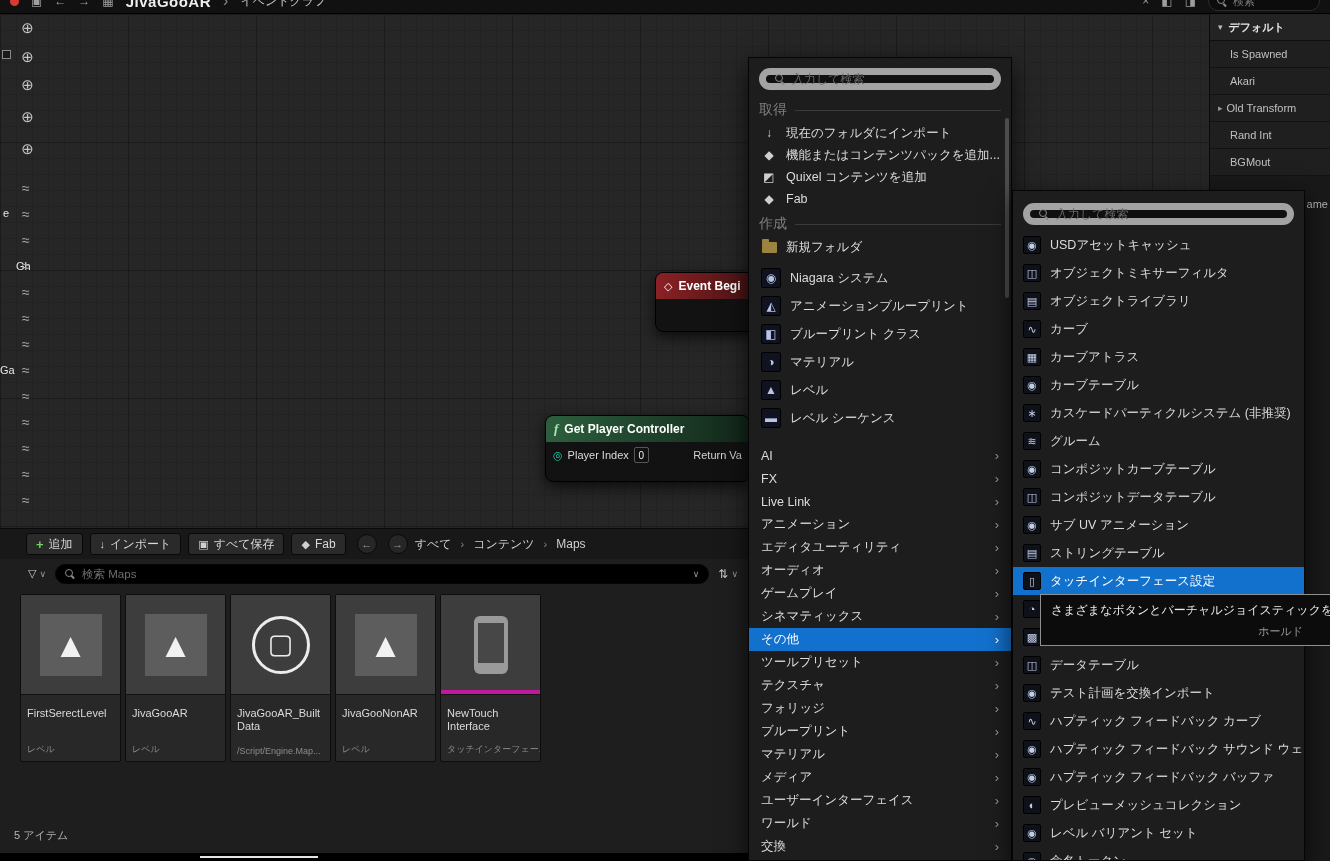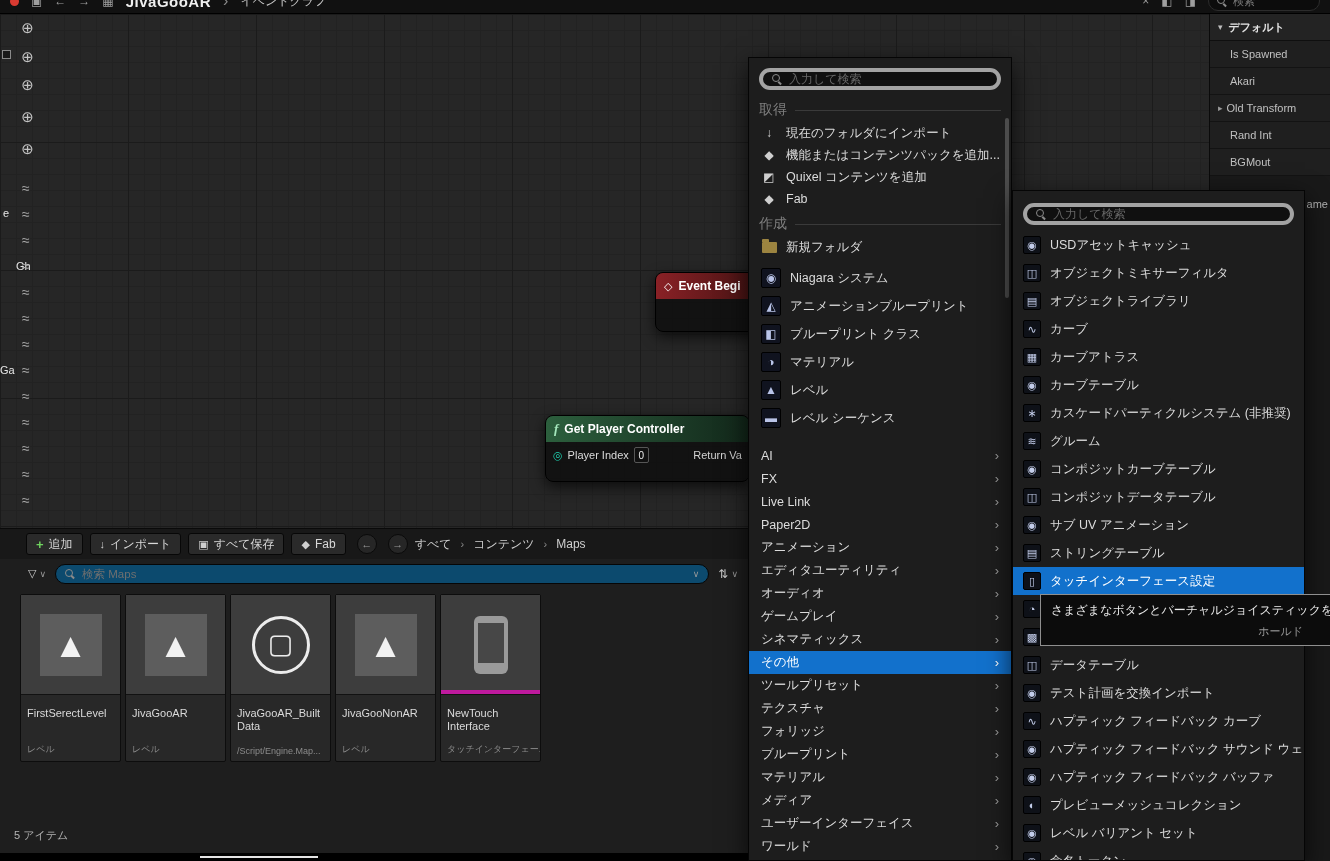--- a/index.html
+++ b/index.html
@@ -88,21 +88,21 @@
     border:1px solid #070707;border-radius:3px;color:#d8d8d8;font-size:12px;cursor:pointer;white-space:nowrap;}
   .bi{font-size:11px;color:#cfcfcf;}
   .btn-add .bi{color:#6fd35f;font-weight:bold;font-size:13px;}
   .navcircle{width:20px;height:20px;border-radius:50%;background:#262626;border:1px solid #0a0a0a;
     color:#9a9a9a;display:flex;align-items:center;justify-content:center;font-size:11px;flex:none;margin-left:4px;}
   .crumbs{display:flex;align-items:center;gap:9px;color:#cfcfcf;font-size:12px;white-space:nowrap;}
   .crumb-sep{color:#8a8a8a;font-size:11px;}
   .cb-filter{height:29px;display:flex;align-items:center;gap:9px;padding:0 12px 0 28px;}
   .funnel{display:flex;align-items:center;gap:3px;color:#c9c9c9;font-size:11px;}
   .caret-small{color:#9a9a9a;font-size:9px;}
-  .searchbox{flex:1;height:20px;background:#0c4a6e;border:1px solid #060606;border-radius:10px;
+  .searchbox{flex:1;height:20px;background:#000000;border:1px solid #060606;border-radius:10px;
     display:flex;align-items:center;gap:7px;padding:0 9px;}
   .searchbox input{flex:1;min-width:0;background:transparent;border:none;outline:none;color:#dcdcdc;
     font-size:11.5px;font-family:inherit;}
   .searchbox input::placeholder{color:#6f6f6f;}
   .sortbtn{display:flex;align-items:center;gap:3px;color:#c9c9c9;font-size:12px;}
 
   .cb-grid{display:flex;gap:4px;padding:6px 0 0 20px;align-items:flex-start;}
   .tile{width:101px;height:168px;background:#282828;border:1px solid #0d0d0d;border-radius:2px;
     display:flex;flex-direction:column;}
   .thumb{height:100px;background:#3d3d3d;position:relative;display:flex;align-items:center;
@@ -122,21 +122,21 @@
   .tile-name{padding:12px 6px 0;font-size:11px;color:#dadada;line-height:1.18;word-break:break-word;flex:1;}
   .tile-type{padding:0 6px 5px;font-size:9px;color:#8b8b8b;white-space:nowrap;overflow:hidden;}
   .cb-status{position:absolute;left:14px;bottom:18px;font-size:11px;color:#b5b5b5;}
   .bottom-strip{position:absolute;left:0;bottom:0;width:748px;height:8px;background:#000;z-index:6;}
   .bottom-strip::after{content:"";position:absolute;left:200px;top:3px;width:118px;height:2px;background:#e4e4e4;}
 
   
   .menu{position:absolute;left:748px;top:57px;width:264px;height:804px;background:#1d1d1d;
     border:1px solid #050505;box-shadow:0 8px 24px rgba(0,0,0,.7);z-index:10;padding-top:6px;overflow:hidden;}
   .menu-search{margin:4px 10px 6px;height:22px;border-radius:11px;background:#101010;
-    border:4px solid #a3a3a3;display:flex;align-items:center;gap:7px;padding:0 9px;}
+    border:7px solid #a3a3a3;display:flex;align-items:center;gap:7px;padding:0 9px;}
   .menu-search input{flex:1;min-width:0;background:transparent;border:none;outline:none;color:#dcdcdc;
     font-size:12px;font-family:inherit;}
   .menu-search input::placeholder{color:#666;}
   .section{display:flex;align-items:center;gap:8px;padding:5px 10px 3px;color:#7e7e7e;font-size:14px;}
   .section::after{content:"";flex:1;height:1px;background:#3a3a3a;}
   .mi{display:flex;align-items:center;gap:9px;height:22px;padding:0 12px;color:#dcdcdc;font-size:12.5px;white-space:nowrap;}
   .mi .ic{width:16px;text-align:center;color:#cfcfcf;font-size:12px;flex:none;}
   .mi-big{height:28px;}
   .mi-big .ic{width:20px;height:20px;background:#10131f;border:1px solid #000;border-radius:2px;
     display:flex;align-items:center;justify-content:center;color:#b9c4e8;font-size:12px;}
@@ -448,24 +448,20 @@
         <div class="cat">
           <span class="lbl">FX</span>
           <span class="chev"></span>
         </div>
 
         <div class="cat">
           <span class="lbl">Live Link</span>
           <span class="chev"></span>
         </div>
 
-        <div class="cat">
-          <span class="lbl">Paper2D</span>
-          <span class="chev"></span>
-        </div>
 
         <div class="cat">
           <span class="lbl">アニメーション</span>
           <span class="chev"></span>
         </div>
 
         <div class="cat">
           <span class="lbl">エディタユーティリティ</span>
           <span class="chev"></span>
         </div>

